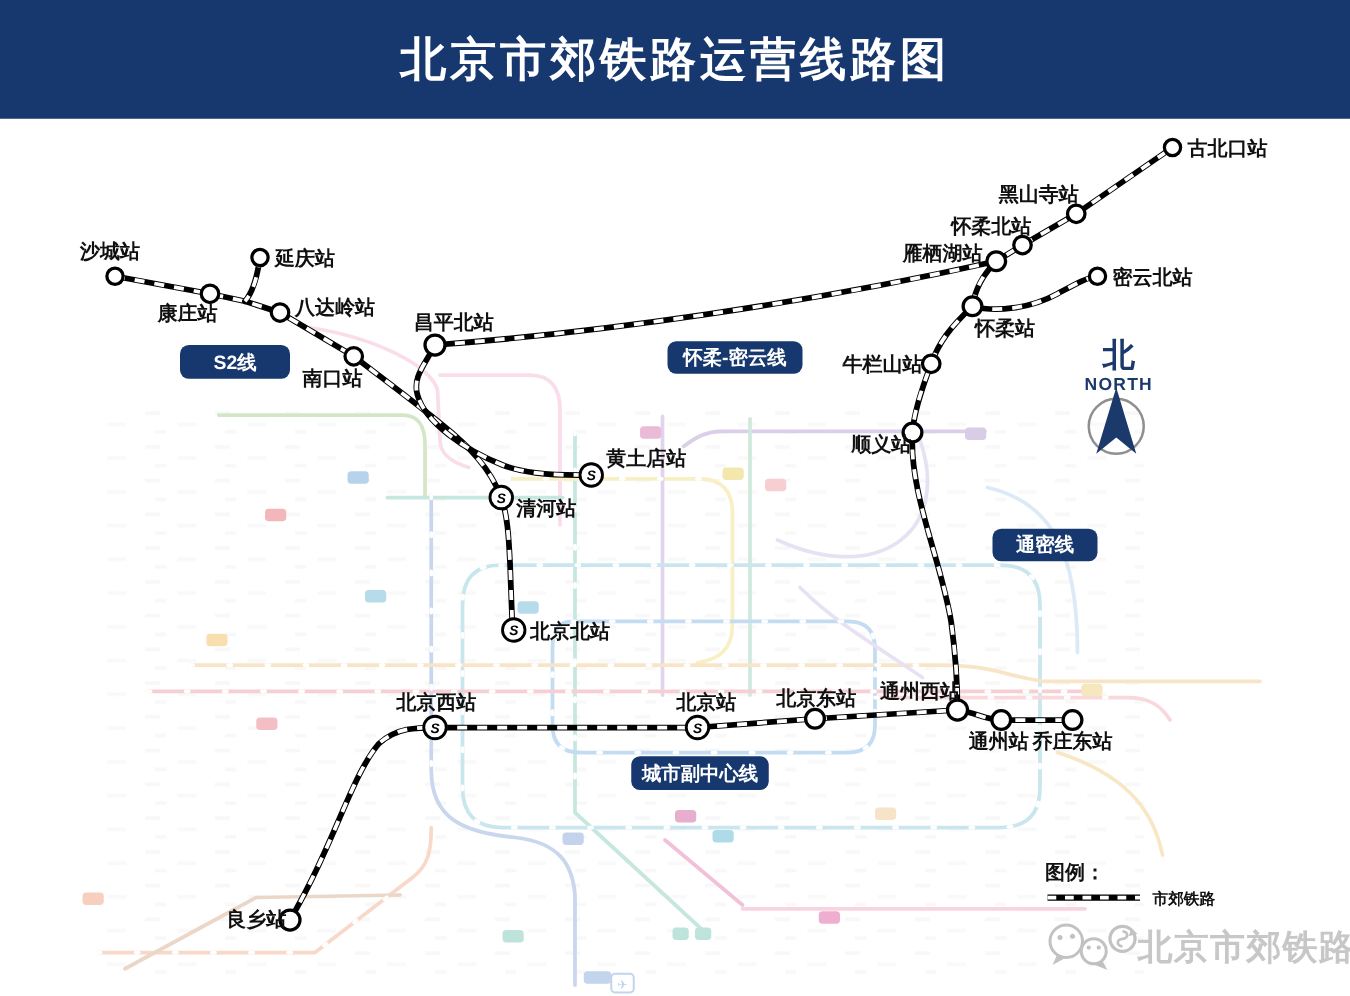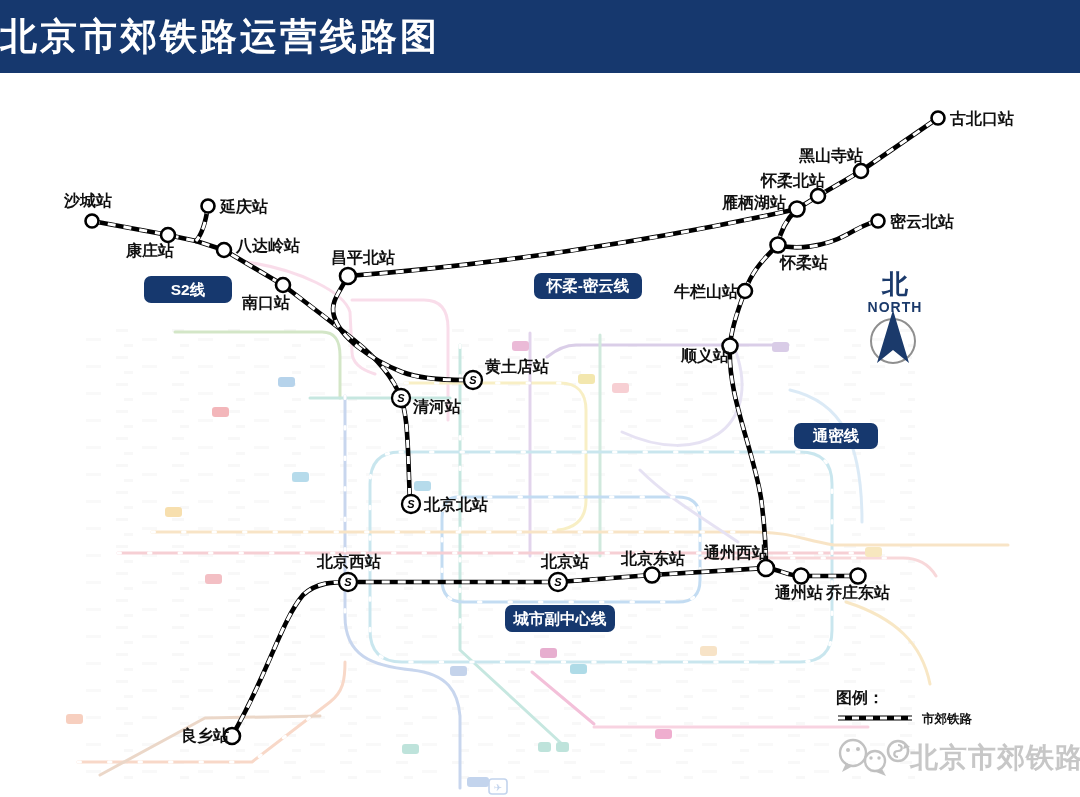--- a/index.html
+++ b/index.html
@@ -1,19 +1,19 @@
 <!DOCTYPE html>
 <html><head>
 <meta charset="utf-8">
 <style>
   html,body{margin:0;padding:0;background:#e8e8e8;font-family:"Liberation Sans",sans-serif;}
   .stage{position:relative;width:1080px;height:797px;background:#ffffff;overflow:hidden;margin:0 auto;}
   .stage svg{position:absolute;left:0;top:0;}
-  .header{position:absolute;left:0;top:0;width:1080px;height:73px;background:#16386e;
-          display:flex;align-items:center;z-index:5;}
+  .header{position:absolute;left:0;top:0;width:1080px;height:95px;background:#16386e;
+          display:flex;align-items:center;justify-content:center;z-index:5;}
   .header .title{color:#ffffff;font-size:37px;font-weight:bold;letter-spacing:3px;}
   .bg path{fill:none;stroke-width:3;stroke-linecap:round;stroke-linejoin:round;}
   .dots{fill:none;stroke:#ffffff;stroke-width:5;stroke-dasharray:2.5 28;}
   .rail-base{fill:none;stroke:#000000;stroke-width:4.6;stroke-linecap:round;stroke-linejoin:round;}
   .rail-dash{fill:none;stroke:#ffffff;stroke-width:3;stroke-dasharray:8 8;stroke-linejoin:round;}
   .stn{fill:#ffffff;stroke:#000000;stroke-width:2.6;}
   .stn-x{fill:#ffffff;stroke:#000000;stroke-width:2.3;}
   .s-glyph{font-size:11px;font-weight:bold;fill:#000;text-anchor:middle;font-style:italic;}
   .st-label{font-size:16px;font-weight:bold;fill:#101010;}
   .badge-rect{fill:#16386e;}

